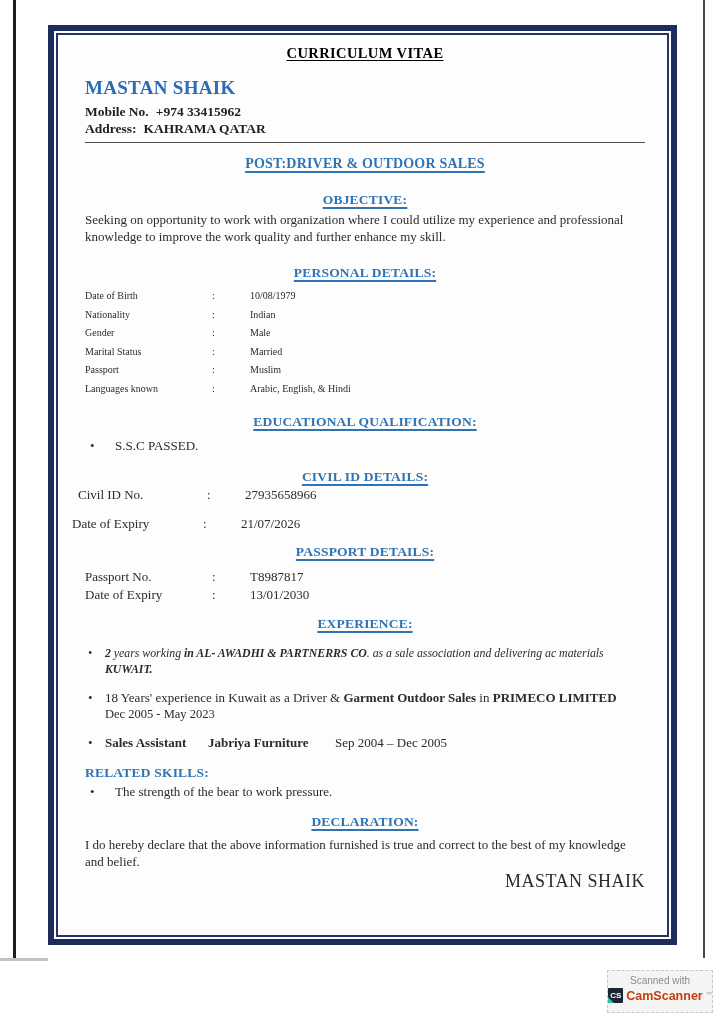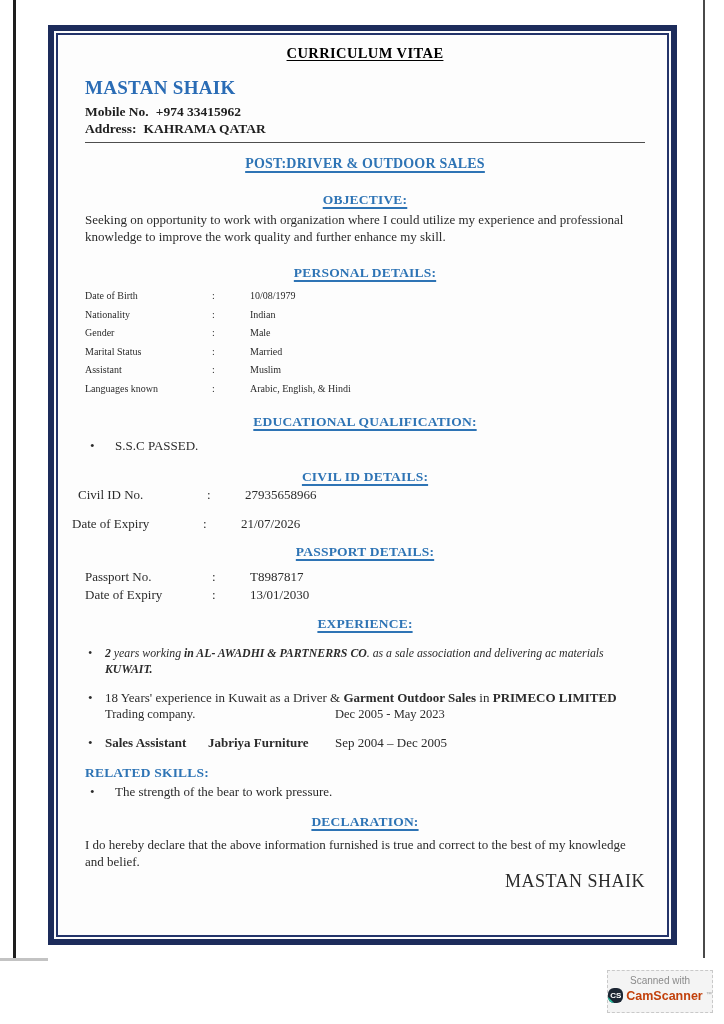--- a/index.html
+++ b/index.html
@@ -64,21 +64,21 @@
   .mt-decl{margin-top:14px;}
   .decl-text{margin-top:6px;font-size:13px;line-height:17px;color:#2b2b2b;max-width:555px;}
   .signature{margin-top:1px;text-align:right;font-size:18px;color:#2b2b2b;letter-spacing:.5px;}
 
   
   .badge{position:absolute;left:607px;top:970px;width:106px;height:43px;background:#f4f4f4;
          border:1px dashed #c9c9c9;box-sizing:border-box;text-align:center;
          font-family:"Liberation Sans", sans-serif;}
   .badge .line1{margin-top:4px;font-size:10px;color:#8b8b8b;}
   .brand-row{display:flex;align-items:center;justify-content:center;margin-top:2px;gap:3px;}
-  .cs-icon{position:relative;width:15px;height:15px;border-radius:6px;background:#1c2633;
+  .cs-icon{position:relative;width:15px;height:15px;border-radius:1px;background:#1c2633;
            color:#ffffff;font-size:8px;font-weight:bold;display:flex;align-items:center;
            justify-content:center;overflow:hidden;}
   .cs-icon::after{content:"";position:absolute;left:0;bottom:0;width:0;height:0;
            border-left:6px solid #27c3a2;border-top:6px solid transparent;}
   .brand{font-size:12.5px;font-weight:bold;color:#c2410c;}
   .tm{font-size:6px;color:#999999;align-self:flex-start;margin-top:3px;}
 </style>
 </head>
 <body>
 
@@ -124,21 +124,21 @@
               <span class="lbl">Gender</span>
               <span class="col">:</span>
               <span class="val">Male</span>
             </div>
           <div class="row">
               <span class="lbl">Marital Status</span>
               <span class="col">:</span>
               <span class="val">Married</span>
             </div>
           <div class="row">
-              <span class="lbl">Assistant</span>
+              <span class="lbl">Passport</span>
               <span class="col">:</span>
               <span class="val">Muslim</span>
             </div>
           <div class="row">
               <span class="lbl">Languages known</span>
               <span class="col">:</span>
               <span class="val">Arabic, English, &amp; Hindi</span>
             </div>
         </div>
 
@@ -185,21 +185,20 @@
           </div>
           <div class="exp-cont b">KUWAIT.</div>
         </div>
 
         <div class="exp-item">
           <div class="bullet-row">
             <span class="dot">•</span>
             <span><span>18 Years' experience in Kuwait as a Driver &amp; </span><span class="b">Garment Outdoor Sales</span><span> in </span><span class="b">PRIMECO LIMITED</span></span>
           </div>
           <div class="b2l2">
-            <span class="txt">Trading company.</span>
             <span>Dec 2005 - May 2023</span>
           </div>
         </div>
 
         <div class="exp-item">
           <div class="bullet-row">
             <span class="dot">•</span>
             <span><span class="b w-role">Sales Assistant</span><span class="b w-co">Jabriya Furniture</span><span>Sep 2004 – Dec 2005</span></span>
           </div>
         </div>

